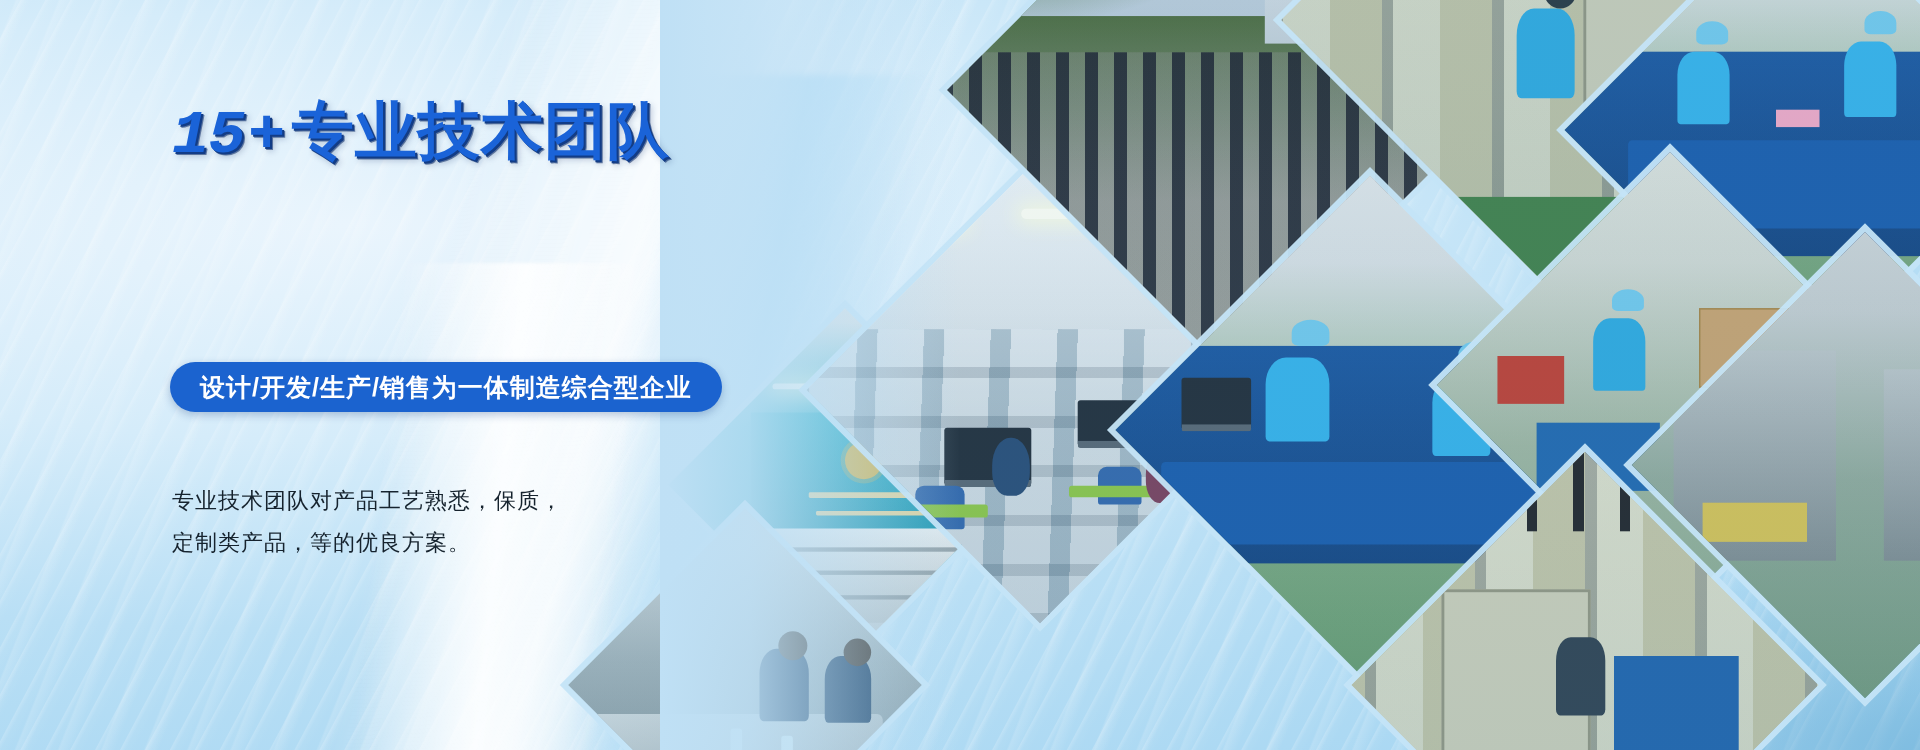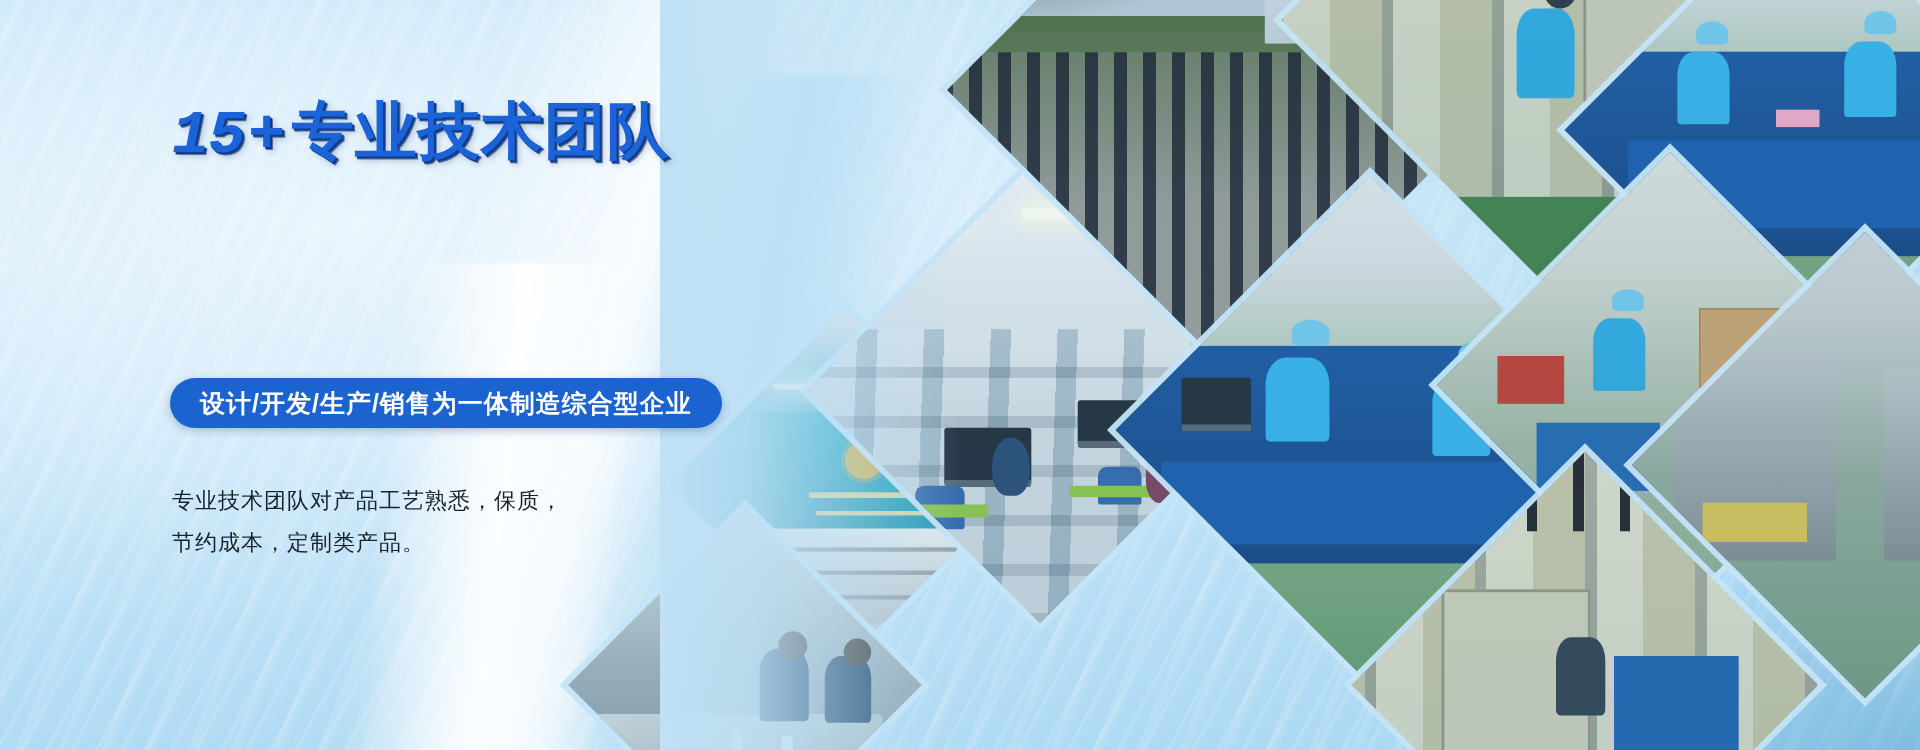--- a/index.html
+++ b/index.html
@@ -217,21 +217,21 @@
   .hl-1{font-size:62px;}
   .hl-num{
     font-size:62px;font-style:italic;font-weight:bold;
     letter-spacing:-1px;margin-right:2px;
     font-family:Liberation Mono, monospace;
   }
   .hl-plus{font-size:62px;font-weight:bold;margin:0 6px 0 2px;}
   .hl-2{font-size:62px;margin-top:18px;}
 
   .pill{
-    position:absolute;left:170px;top:378px;
+    position:absolute;left:170px;top:362px;
     height:50px;display:flex;align-items:center;
     padding:0 30px;
     background:#1b63cf;
     border-radius:26px;
     box-shadow:0 3px 8px rgba(20,60,130,.28);
   }
   .pill-text{
     color:#ffffff;font-size:25px;font-weight:bold;letter-spacing:1px;white-space:nowrap;
   }
 
@@ -399,17 +399,17 @@
         <span class="hl-num">15</span><span class="hl-plus">+</span><span>专业技术团队</span>
       </div>
     </div>
 
     <div class="pill">
       <span class="pill-text">设计/开发/生产/销售为一体制造综合型企业</span>
     </div>
 
     <div class="para">
       <div class="para-line">专业技术团队对产品工艺熟悉，保质，</div>
-      <div class="para-line">节约成本，定制类产品。</div>
+      <div class="para-line">定制类产品，等的优良方案。</div>
     </div>
 
   </div>
 </div>
 
 </body></html>

